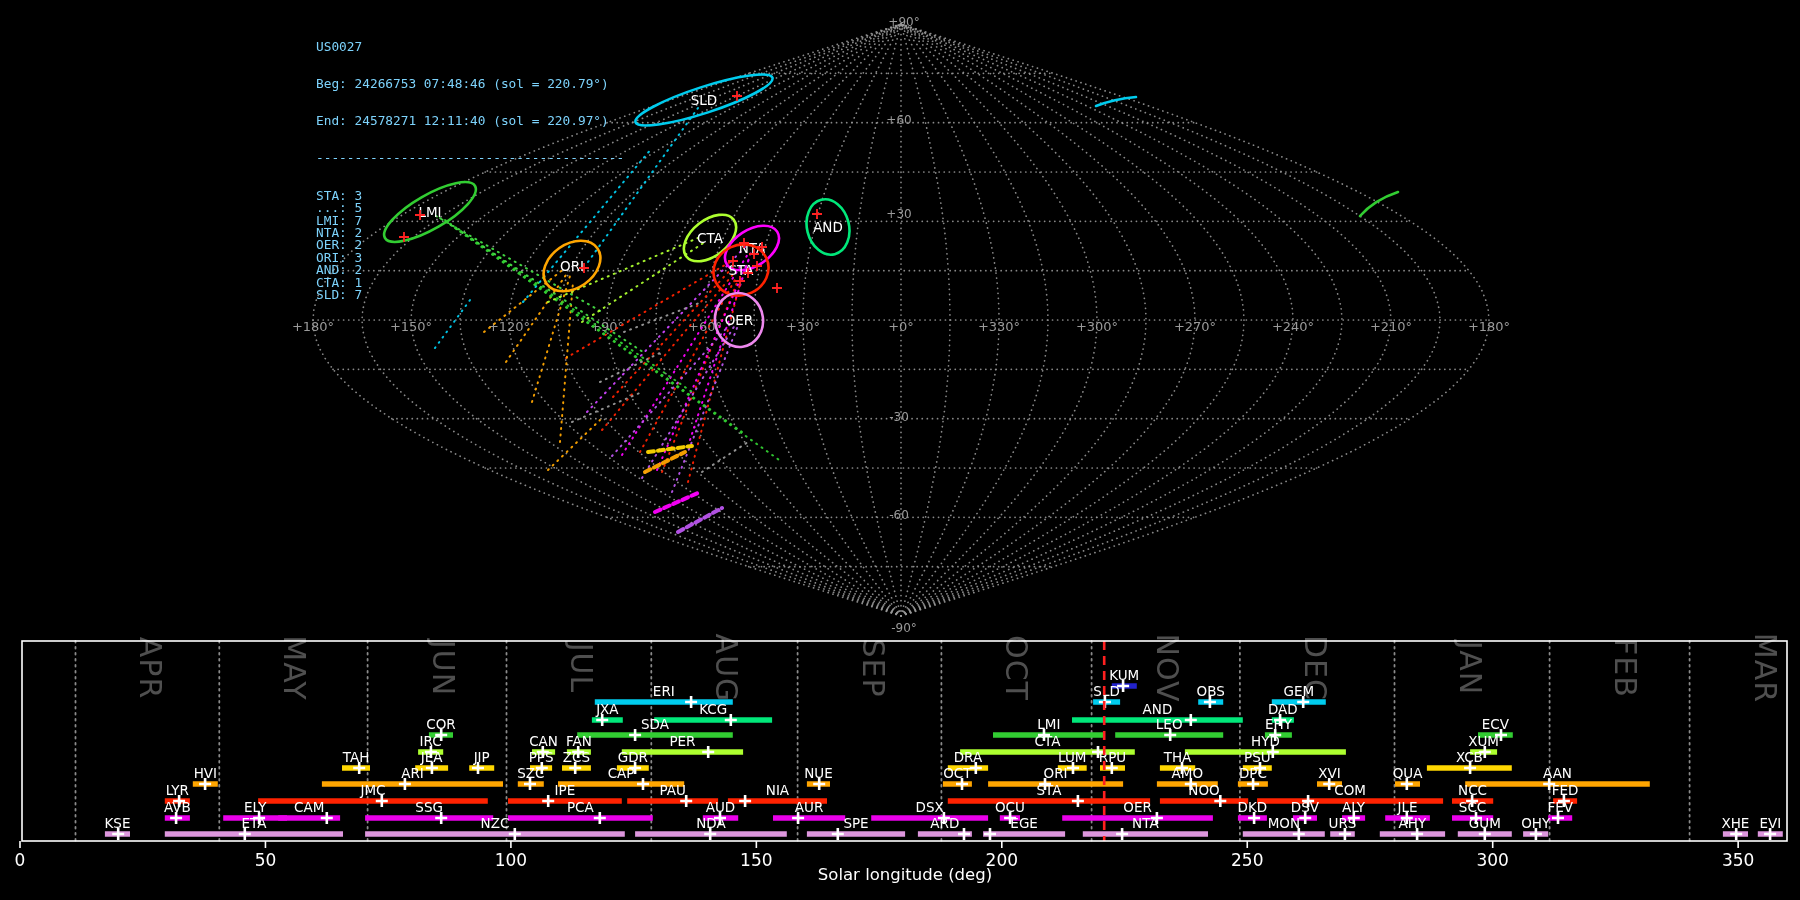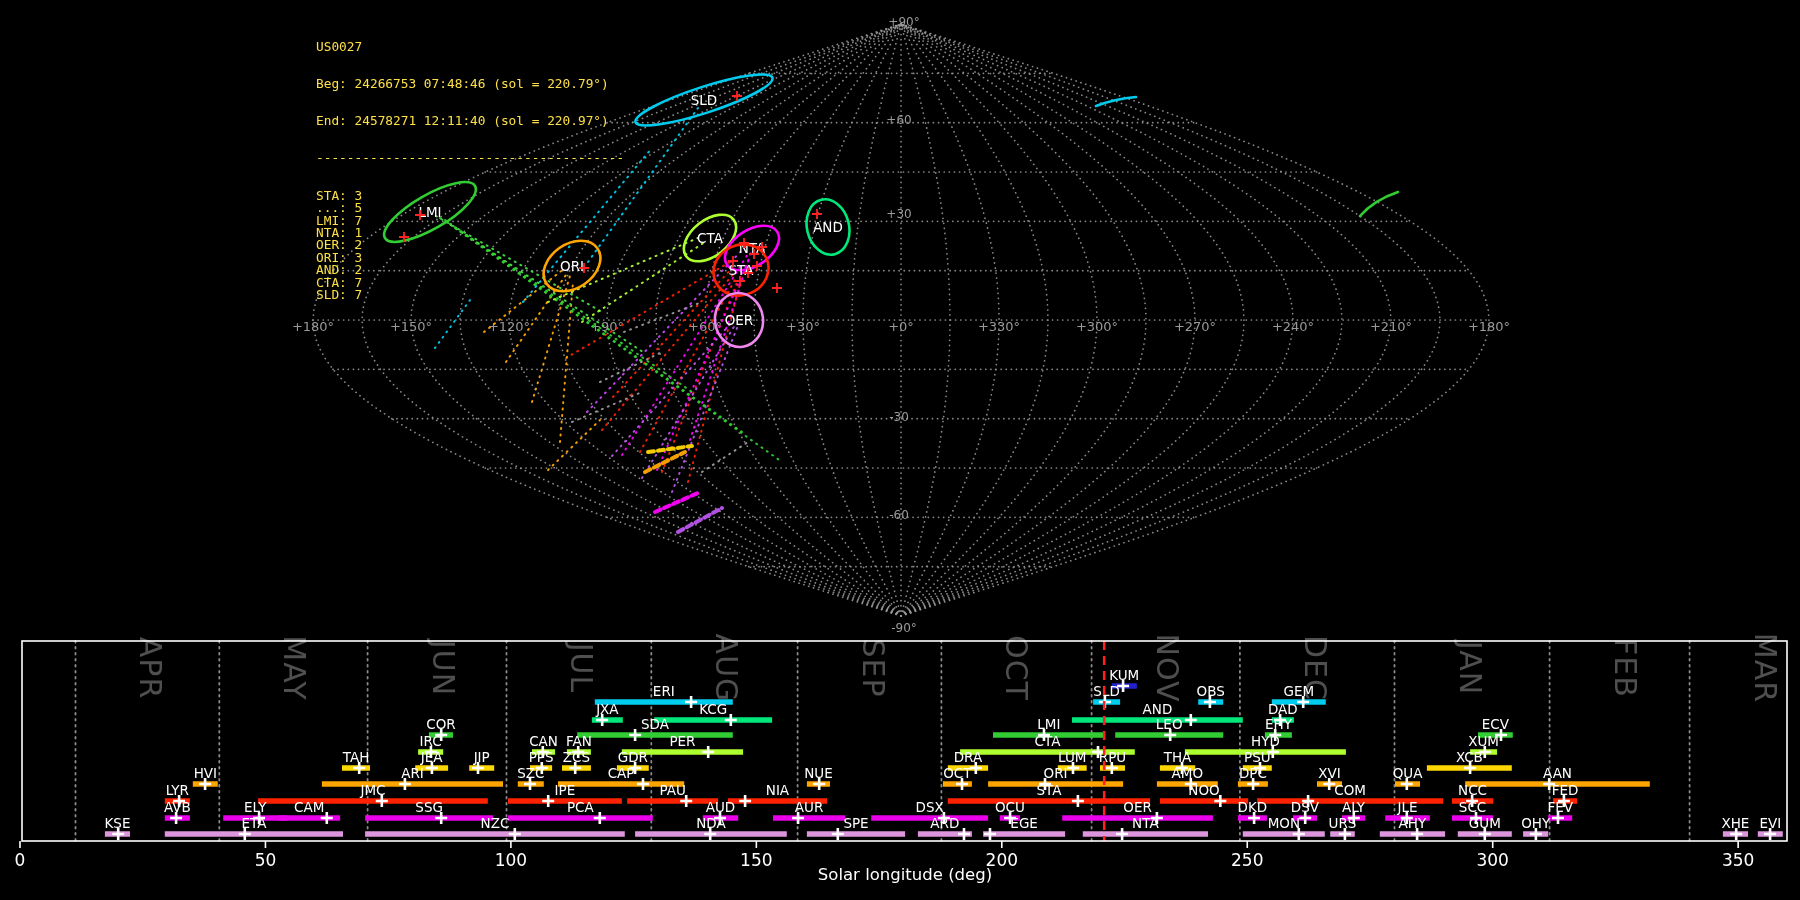--- a/index.html
+++ b/index.html
@@ -1,19 +1,19 @@
 <!DOCTYPE html>
 <html><head>
 <meta charset="utf-8">
 <style>
   html,body{margin:0;padding:0;background:#000;}
   body{width:1800px;height:900px;position:relative;overflow:hidden;
        font-family:"DejaVu Sans",sans-serif;}
   #scene{position:absolute;left:0;top:0;}
-  #obs-header{position:absolute;left:316px;top:16px;color:#fde047;
+  #obs-header{position:absolute;left:316px;top:16px;color:#7dd3fc;
       font-family:"DejaVu Sans Mono",monospace;font-size:12.8px;line-height:12.4px;
       white-space:pre;}
   text{font-family:"DejaVu Sans",sans-serif;}
 </style>
 </head>
 <body>
 
 <svg id="scene" width="1800" height="900" viewBox="0 0 1800 900">
   <g id="sky-map">
       <path d="M748.8 566.7 H1053.2" fill="none" stroke="#989898" stroke-width="1.7" stroke-dasharray="0.1 5" stroke-linecap="round" opacity="0.9"></path>
@@ -619,14 +619,14 @@
       <text x="1738.1499999999999" y="866" font-size="17" fill="#ffffff" text-anchor="middle">350</text>
     </g>
   <text id="xlabel" x="905" y="880" fill="#ffffff" font-size="16.5" text-anchor="middle">Solar longitude (deg)</text>
 </svg>
 
 <div id="obs-header">
   <div>US0027</div>
   <div>Beg: 24266753 07:48:46 (sol = 220.79°)</div>
   <div>End: 24578271 12:11:40 (sol = 220.97°)</div>
   <div>----------------------------------------</div>
-  <div id="count-list"><div>STA: 3</div><div>...: 5</div><div>LMI: 7</div><div>NTA: 1</div><div>OER: 2</div><div>ORI: 3</div><div>AND: 2</div><div>CTA: 7</div><div>SLD: 7</div></div>
+  <div id="count-list"><div>STA: 3</div><div>...: 5</div><div>LMI: 7</div><div>NTA: 2</div><div>OER: 2</div><div>ORI: 3</div><div>AND: 2</div><div>CTA: 1</div><div>SLD: 7</div></div>
 </div>
 
 </body></html>

